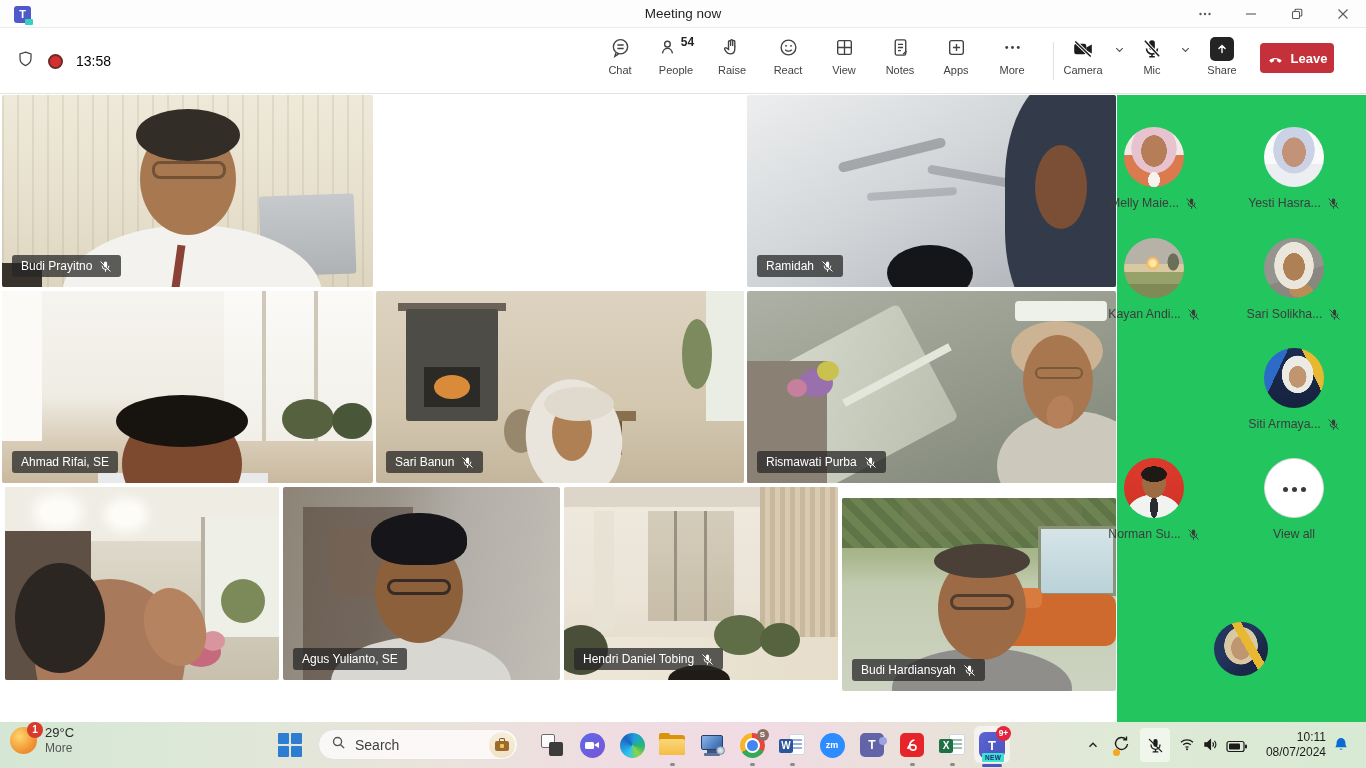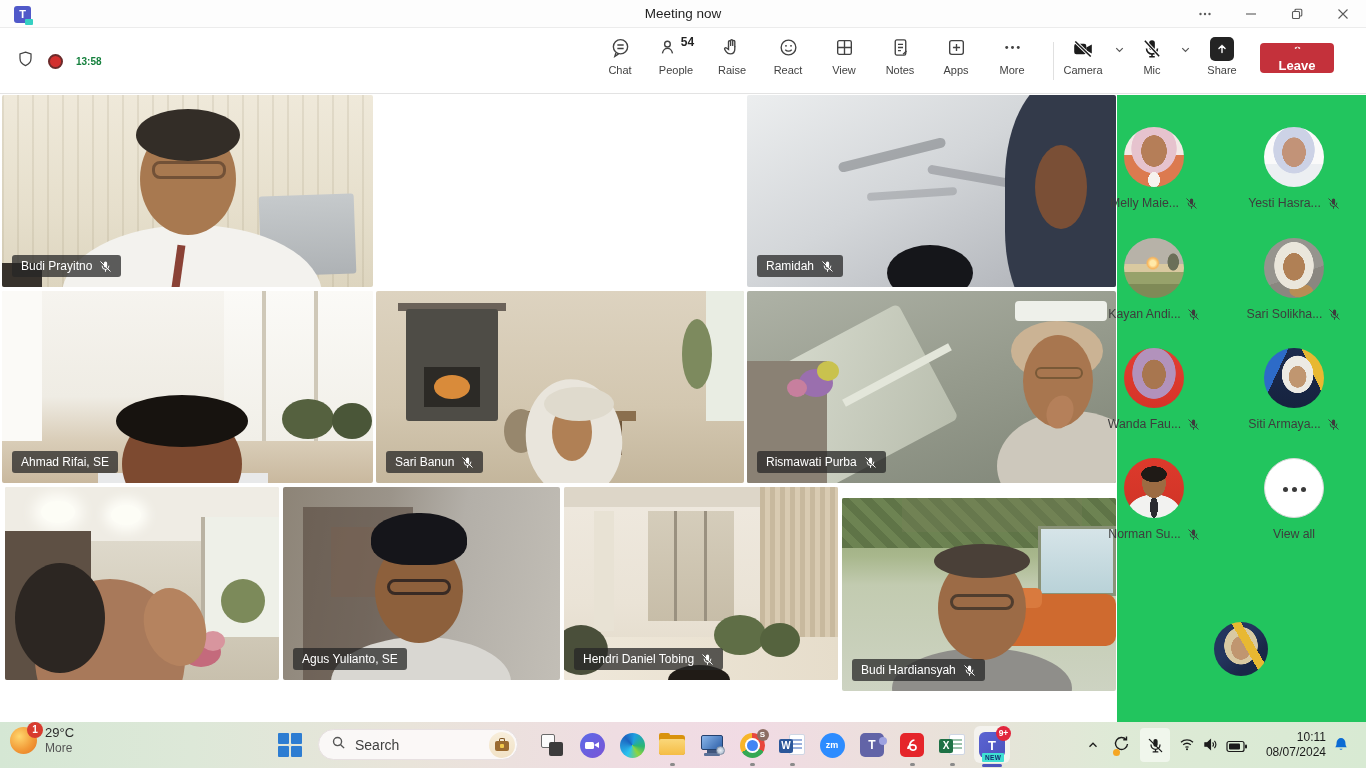--- a/index.html
+++ b/index.html
@@ -12,33 +12,33 @@
   .tlogo { position:absolute; left:14px; top:6px; width:17px; height:17px; background:#5059c9; border-radius:3px; color:#fff; font-size:11px; font-weight:bold; text-align:center; line-height:17px; }
   .tlogo i { position:absolute; right:-2px; bottom:-2px; width:8px; height:6px; background:#35d0c2; border-radius:1px; }
   .wtitle { position:absolute; left:0; top:6px; width:100%; text-align:center; font-size:13.5px; color:#1f1f1f; }
   .wc { position:absolute; right:0; top:0; height:28px; display:flex; }
   .wcb { width:46px; height:28px; display:flex; align-items:center; justify-content:center; color:#5a5a5a; }
 
   
   .toolbar { position:absolute; left:0; top:28px; width:1366px; height:66px; background:#fff; border-bottom:1px solid #e3e3e3; }
   .tool-left { position:absolute; left:16px; top:0; height:66px; display:flex; align-items:center; gap:13px; }
   .recdot { width:15px; height:15px; border-radius:50%; background:#d3302f; border:2.5px solid #6b2b2b; }
-  .timer { font-size:10px; color:#15803d;font-weight:bold; }
+  .timer { font-size:14px; color:#000000; }
   .tcenter { position:absolute; left:592px; top:9px; display:flex; }
   .tbtn { width:56px; display:flex; flex-direction:column; align-items:center; color:#424242; }
   .tbtn .ic { height:24px; display:flex; align-items:flex-start; }
   .tbtn .lb { font-size:11px; margin-top:3px; color:#424242; }
   .pcount { font-size:12px; font-weight:bold; color:#242424; margin:-2px 0 0 2px; }
   .vdiv { position:absolute; left:1053px; top:14px; width:1px; height:38px; background:#e0e0e0; }
   .devices { position:absolute; left:1060px; top:9px; display:flex; align-items:flex-start; }
   .dev { display:flex; flex-direction:column; align-items:center; color:#1b1b1b; }
   .dev .row { display:flex; align-items:center; height:24px; }
   .dev .lb { font-size:11px; color:#424242; margin-top:3px; }
   .sharebox { width:24px; height:24px; background:#242424; border-radius:5px; display:flex; align-items:center; justify-content:center; }
-  .leave { margin:6px 0 0 14px; width:74px; height:30px; border-radius:4px; display:flex; align-items:center; justify-content:center; gap:7px; color:#fff; font-weight:bold; font-size:13px;flex-direction:column; }
+  .leave { margin:6px 0 0 14px; width:74px; height:30px; border-radius:4px; display:flex; align-items:center; justify-content:center; gap:7px; color:#fff; font-weight:bold; font-size:13px; }
 
   
   .tile { position:absolute; overflow:hidden; border-radius:2px; background:#999; }
   .b { position:absolute; border-radius:50%; }
   .r { position:absolute; }
   .tag { position:absolute; left:10px; bottom:10px; background:rgba(38,38,38,.74); color:#fff; font-size:12px; padding:4px 9px; border-radius:3px; display:flex; align-items:center; gap:7px; white-space:nowrap; }
   .tag.small { font-size:11.3px; padding:4px 7px; }
   .pager { position:absolute; left:0; top:682px; width:1116px; height:36px; display:flex; align-items:center; justify-content:center; gap:14px; }
   .pglabel { font-size:13px; color:#3f3f3f; }
 
@@ -538,34 +538,20 @@
           <svg width="13" height="13" viewBox="0 0 16 16">
             <g fill="none" stroke="#3c3c3c" stroke-width="1.2" stroke-linecap="round">
               <rect x="6" y="1.8" width="4" height="7.4" rx="2" fill="#3c3c3c" stroke="none"></rect>
               <path d="M3.8 7.5a4.2 4.2 0 0 0 8.4 0"></path>
               <path d="M8 11.8v2.2"></path>
               <path d="M2.2 2.2l11.6 11.6"></path>
             </g>
           </svg>
         </div>
     </div>
-    <div class="pp" style="left:-18px;top:253px;">
-      <div class="av" style="background:radial-gradient(12px 15px at 50% 44%,#a8764f 97%,transparent),radial-gradient(22px 26px at 50% 42%,#b292bc 97%,transparent),linear-gradient(#e23e31,#d63428);"></div>
-      <div class="pl">
-          <span>Wanda Fau...</span>
-          <svg width="13" height="13" viewBox="0 0 16 16">
-            <g fill="none" stroke="#3c3c3c" stroke-width="1.2" stroke-linecap="round">
-              <rect x="6" y="1.8" width="4" height="7.4" rx="2" fill="#3c3c3c" stroke="none"></rect>
-              <path d="M3.8 7.5a4.2 4.2 0 0 0 8.4 0"></path>
-              <path d="M8 11.8v2.2"></path>
-              <path d="M2.2 2.2l11.6 11.6"></path>
-            </g>
-          </svg>
-        </div>
-    </div>
     <div class="pp" style="left:122px;top:253px;">
       <div class="av" style="background:radial-gradient(9px 11px at 56% 48%,#c09670 97%,transparent),radial-gradient(16px 19px at 56% 44%,#eceae4 97%,transparent),linear-gradient(115deg,#2d6bc8 0 28%,transparent 28%),linear-gradient(245deg,#e8b832 0 26%,transparent 26%),linear-gradient(#1c2b4e,#16233f);"></div>
       <div class="pl">
           <span>Siti Armaya...</span>
           <svg width="13" height="13" viewBox="0 0 16 16">
             <g fill="none" stroke="#3c3c3c" stroke-width="1.2" stroke-linecap="round">
               <rect x="6" y="1.8" width="4" height="7.4" rx="2" fill="#3c3c3c" stroke="none"></rect>
               <path d="M3.8 7.5a4.2 4.2 0 0 0 8.4 0"></path>
               <path d="M8 11.8v2.2"></path>
               <path d="M2.2 2.2l11.6 11.6"></path>

